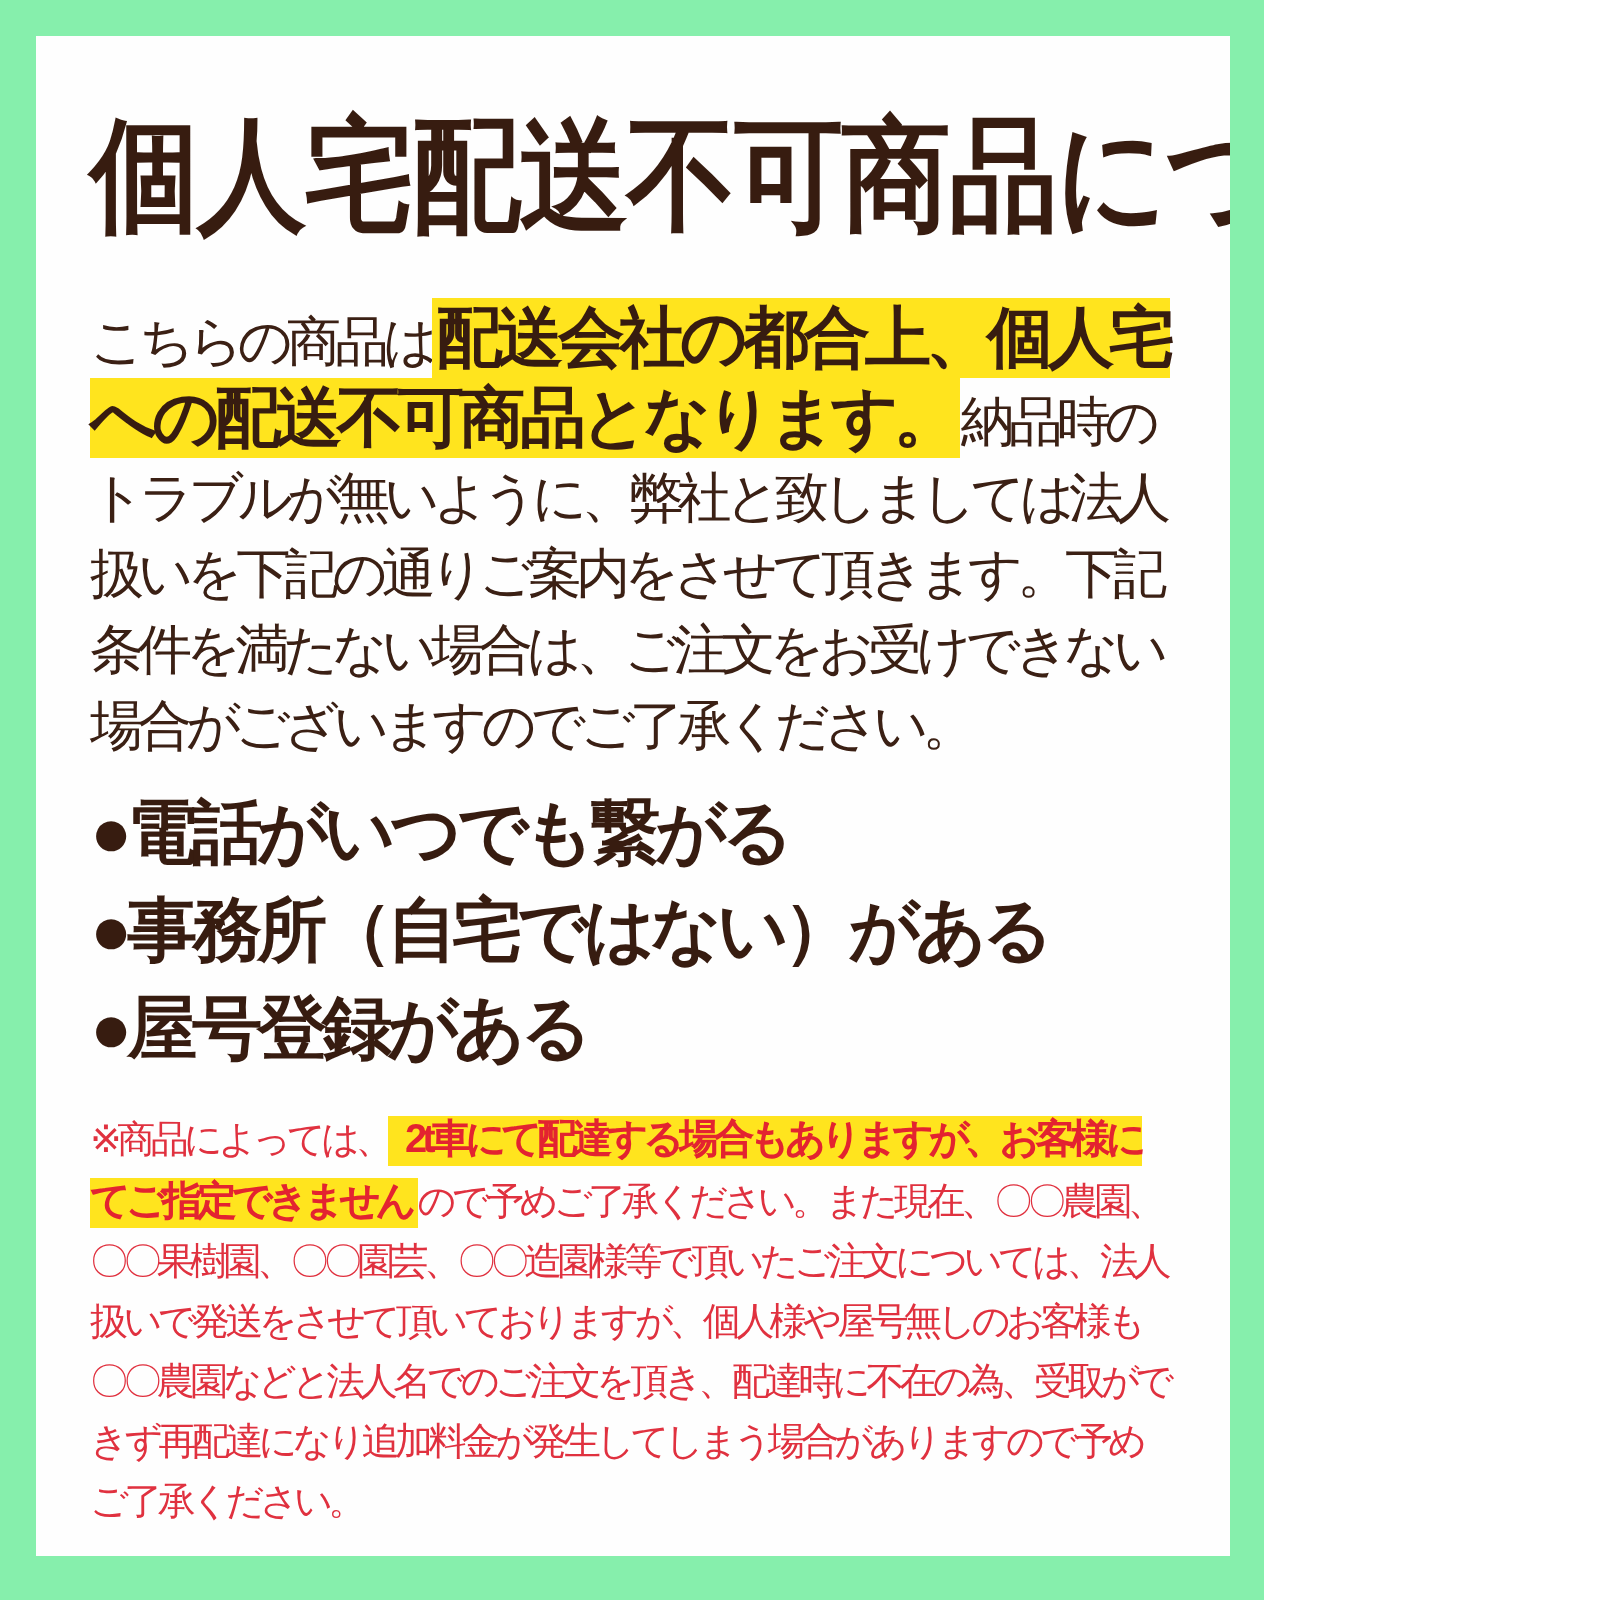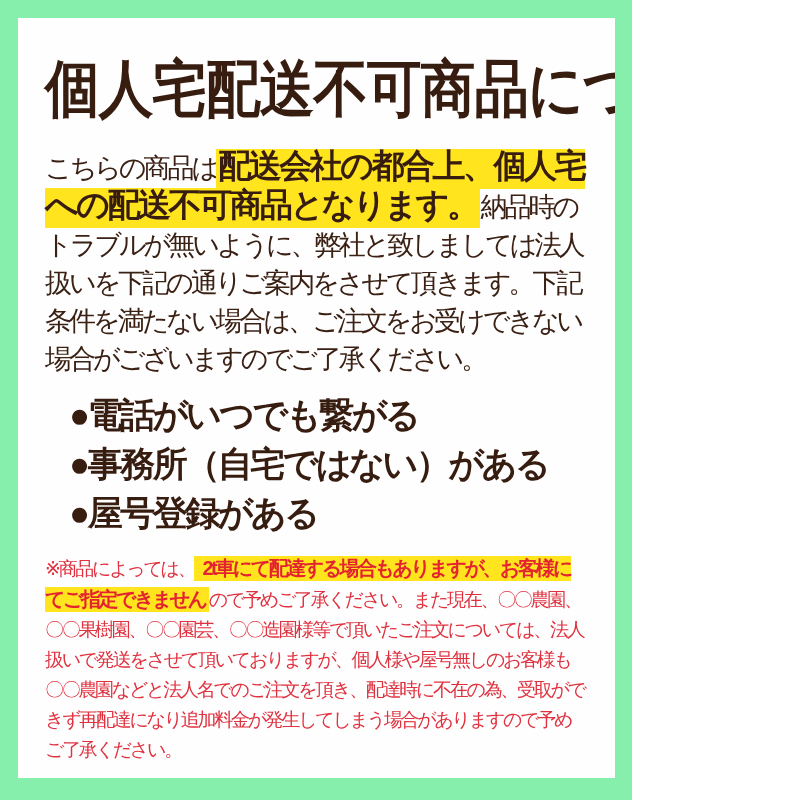--- a/index.html
+++ b/index.html
@@ -38,39 +38,37 @@
     transform-origin: left center;
   }
   .intro {
     margin: 30px 0 0 0;
     font-size: 27px;
     line-height: 38px;
     color: #3b2014;
     letter-spacing: -3px;
     word-break: break-all;
     overflow-wrap: anywhere;
-    font-family: Liberation Mono, monospace;
   }
   .intro .hl {
     font-size: 33px;
     font-weight: bold;
     color: #371c10;
     letter-spacing: -2.5px;
     background: #ffe41e;
     padding: 1px 3px 2px 2px;
   }
   .bullets {
     margin-top: 10px;
     font-size: 35px;
     line-height: 49px;
     font-weight: bold;
     color: #371c10;
     letter-spacing: -2.5px;
     white-space: nowrap;
-    margin-left: 24px;
   }
   .foot {
     margin: 16px 0 0 0;
     font-size: 19px;
     line-height: 30px;
     color: #e0313f;
     letter-spacing: -2.3px;
     word-break: break-all;
     overflow-wrap: anywhere;
   }

